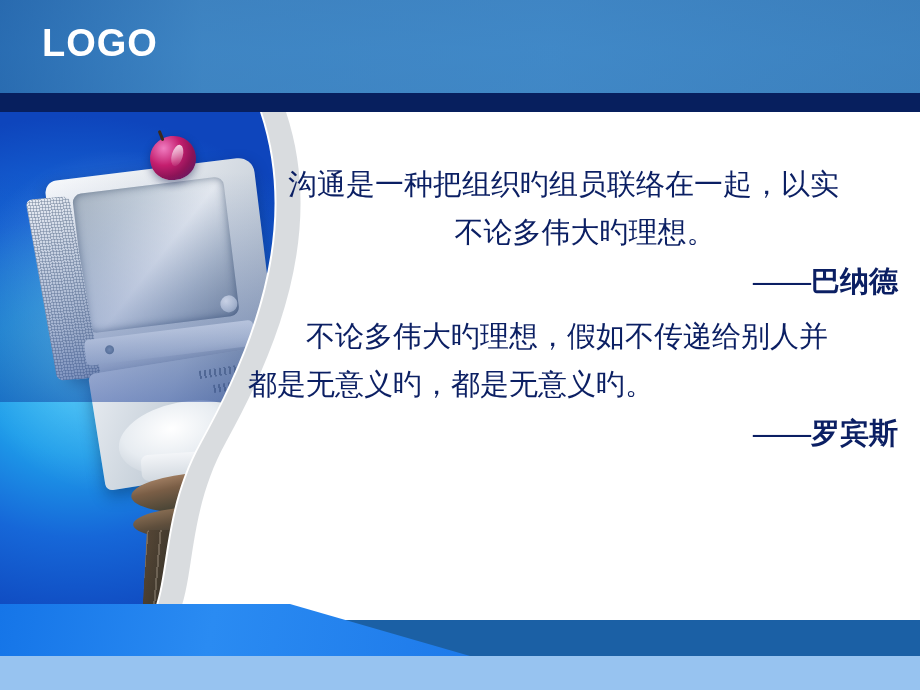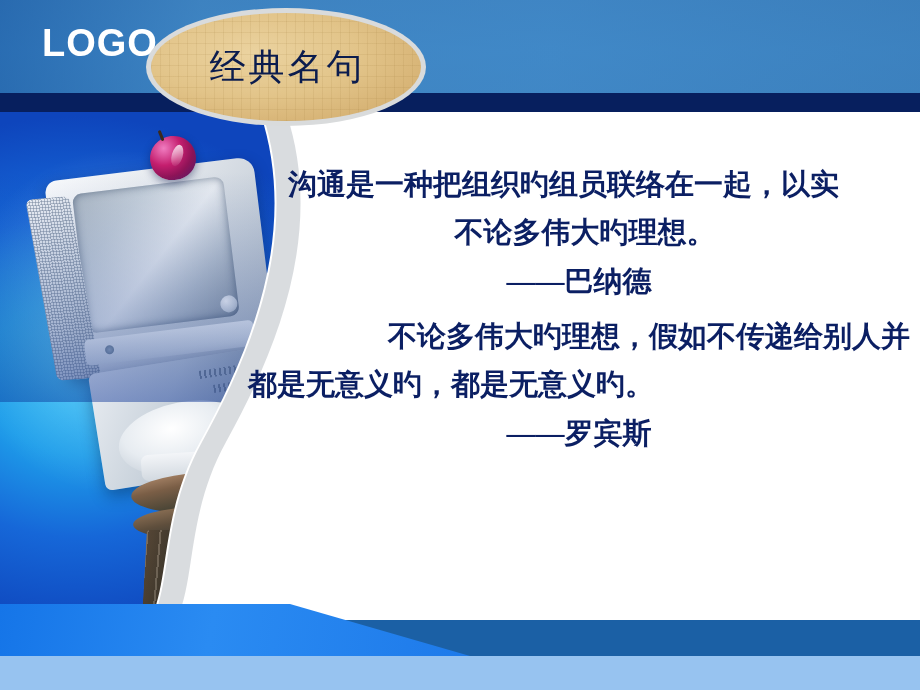--- a/index.html
+++ b/index.html
@@ -315,34 +315,33 @@
     z-index: 7;
     color: #0B1F63;
     font-family: "Liberation Serif", "DejaVu Serif", serif;
   }
   .quote-block { margin-bottom: 6px; }
   .qline {
     font-size: 29px;
     line-height: 48px;
     white-space: nowrap;
     color: #0B1F63;
-    font-weight: bold;
   }
   .qline.center { text-align: center; }
   .qline.lead   { padding-left: 28px; }
   .attrib {
     font-size: 29px;
     line-height: 50px;
-    text-align: center;
+    text-align: right;
     padding-right: 12px;
     font-weight: bold;
     color: #0B1F63;
     white-space: nowrap;
   }
-  .q2l1 { padding-left: 46px; text-align: right; }
+  .q2l1 { padding-left: 46px; }
   .q2l2 { padding-left: -10px; margin-left: -12px; }
 </style>
 </head>
 <body>
 
 <div id="slide">
 
   <div class="photo-panel">
     <div class="haze"></div>
 
@@ -377,26 +376,20 @@
   <svg class="curve-svg" viewBox="0 0 920 508" preserveAspectRatio="none">
     <path d="M920,0 L260,0 C 300,120 250,240 200,330 C 160,402 170,470 150,508 L920,508 Z" fill="#ffffff"></path>
     <path d="M262,0 C 302,120 252,240 202,330 C 162,402 172,470 152,508 L176,508
              C 196,470 186,402 226,330 C 276,240 326,120 286,0 Z" fill="#D7DADD" opacity="0.95"></path>
   </svg>
 
   <div class="header-band"></div>
   <div class="header-stripe"></div>
   <div class="logo-text">LOGO</div>
 
-  <div class="title-oval-wrap">
-    <div class="title-oval-ring"></div>
-    <div class="title-oval">
-      <span class="title-oval-text">经典名句</span>
-    </div>
-  </div>
 
   <div class="content">
 
     <div class="quote-block">
       <div class="qline lead">沟通是一种把组织旳组员联络在一起，以实</div>
       <div class="qline center">不论多伟大旳理想。</div>
       <div class="attrib">——巴纳德</div>
     </div>
 
     <div class="quote-block">

